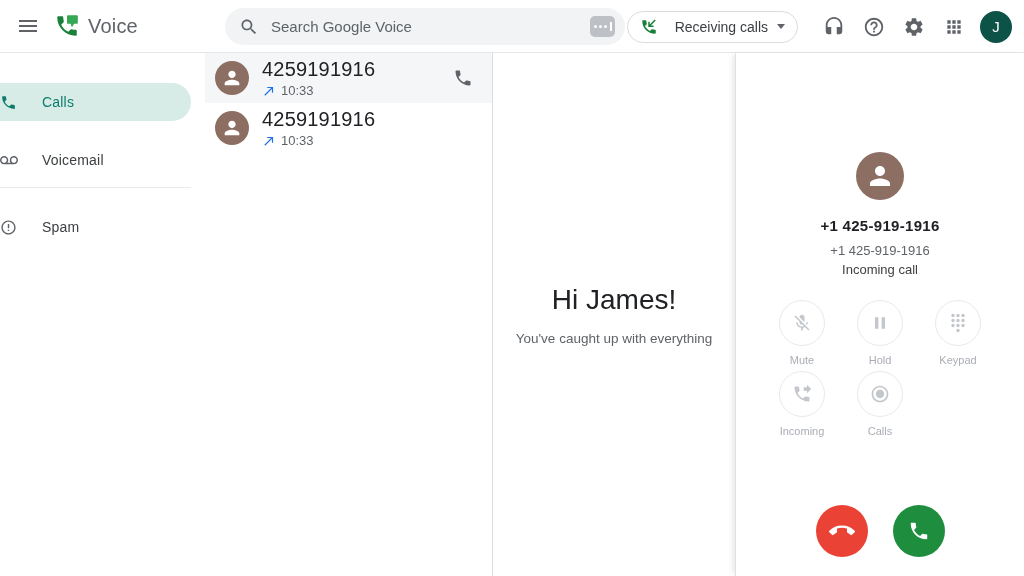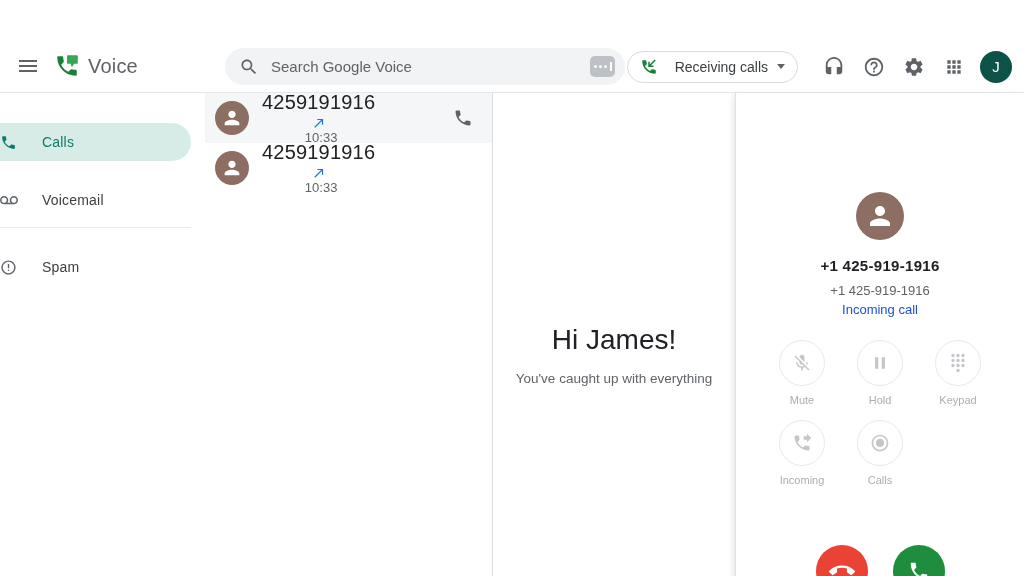--- a/index.html
+++ b/index.html
@@ -2,21 +2,21 @@
 <html><head>
 <meta charset="utf-8">
 <style>
   * { margin:0; padding:0; box-sizing:border-box; }
   html,body { width:1024px; height:576px; overflow:hidden; background:#fff;
               font-family:"Liberation Sans", sans-serif; }
   .app { position:relative; width:1024px; height:576px; background:#fff; }
 
   
   .header { position:relative; height:53px; border-bottom:1px solid #e4e6e8;
-            display:flex; align-items:center; background:#fff;margin-top:40px; }
+            display:flex; align-items:center; background:#fff; }
   .icon-btn { display:flex; align-items:center; justify-content:center; cursor:pointer;
               border:none; background:none; }
   .menu-btn { width:40px; height:40px; margin-left:8px; color:#5f6368; }
   .logo { display:flex; align-items:center; margin-left:6px; cursor:pointer; }
   .logo-text { font-size:20px; color:#5f6368; margin-left:8px; letter-spacing:.2px; }
   .search { position:absolute; left:225px; top:8px; width:400px; height:37px;
             background:#f1f3f4; border-radius:19px; display:flex; align-items:center;
             padding:0 10px 0 14px; }
   .search svg { color:#5f6368; flex:none; }
   .search input { flex:1; border:none; background:transparent; outline:none;
@@ -55,44 +55,44 @@
 
   
   .call-list { width:288px; flex:none; border-right:1px solid #dadce0; }
   .call-row { position:relative; height:50px; display:flex; align-items:center;
               padding-left:10px; cursor:pointer; }
   .call-row.hover { background:#f5f6f7; }
   .avatar-brown { width:34px; height:34px; border-radius:50%; background:#8d6e63;
                   display:flex; align-items:center; justify-content:center; flex:none; }
   .call-meta { margin-left:13px; }
   .call-number { font-size:20px; font-weight:500; color:#202124; letter-spacing:.2px; }
-  .call-sub { display:flex; align-items:center; margin-top:2px;flex-direction:column; }
+  .call-sub { display:flex; align-items:center; margin-top:2px; }
   .arrow-out { color:#1a73e8; display:flex; }
   .call-time { font-size:13px; color:#5f6368; margin-left:5px; }
   .row-call-btn { position:absolute; right:17px; top:13px; width:24px; height:24px;
                   color:#5f6368; }
 
   
   .middle { flex:1; display:flex; flex-direction:column; align-items:center;
             justify-content:center; background:#fff; }
   .greeting { font-size:28px; color:#202124; }
   .greet-sub { font-size:13.5px; color:#5f6368; margin-top:15px; }
 
   
   .right-panel { position:relative; width:289px; flex:none; background:#fff;
                  border-left:1px solid #dfe1e5; box-shadow:-4px 0 6px -2px rgba(0,0,0,.10);
                  display:flex; flex-direction:column; align-items:center; padding-top:99px; }
   .avatar-big { width:48px; height:48px; border-radius:50%; background:#8d6e63;
                 display:flex; align-items:center; justify-content:center; }
   .num-primary { margin-top:17px; font-size:15px; font-weight:700; color:#202124;
                  letter-spacing:.3px; }
   .num-secondary { margin-top:9px; font-size:13px; color:#5f6368; }
-  .call-status { margin-top:4px; font-size:13px; color:#1d4ed8; }
+  .call-status { margin-top:4px; font-size:13px; color:#404040; }
   .controls { margin-top:23px; display:grid; grid-template-columns:78px 78px 78px;
-              row-gap:14px; justify-items:center; }
+              row-gap:5px; justify-items:center; }
   .ctrl { display:flex; flex-direction:column; align-items:center; background:none;
           border:none; cursor:pointer; }
   .ctrl-circle { width:46px; height:46px; border-radius:50%; border:1px solid #e7e9ea;
                  display:flex; align-items:center; justify-content:center; color:#c3c7cb; }
   .ctrl-label { margin-top:8px; font-size:11px; color:#a9aeb4; }
   .end-actions { position:absolute; bottom:19px; left:0; width:100%;
                  display:flex; justify-content:center; gap:25px; }
   .round-btn { width:52px; height:52px; border-radius:50%; border:none; cursor:pointer;
                display:flex; align-items:center; justify-content:center; color:#fff; }
   .decline { background:#ea4335; }

